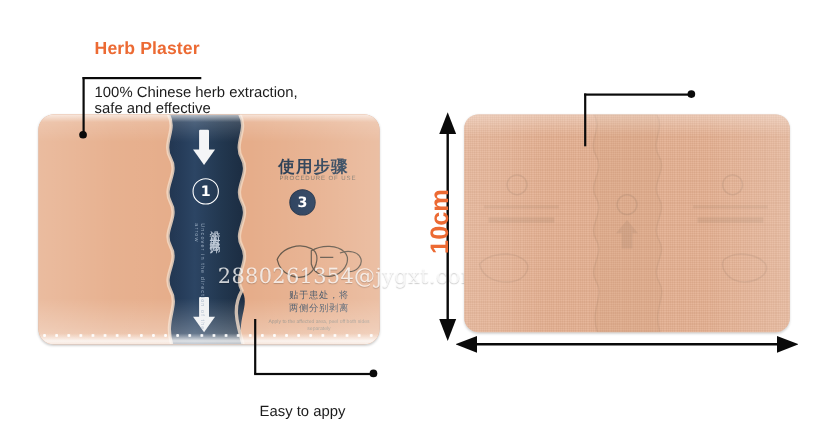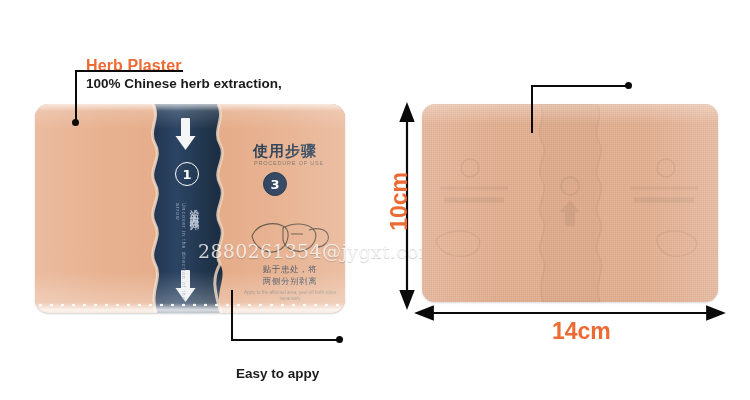--- a/index.html
+++ b/index.html
@@ -27,21 +27,21 @@
     color: #ec6a33;
     font-size: 16px;
     font-weight: bold;
     white-space: nowrap;
     letter-spacing: 0.1px;
   }
   .callout-sub {
     position: absolute;
     color: #1b1b1b;
     font-size: 13.5px;
-    font-weight: bold;
+    font-weight: normal;
     white-space: nowrap;
     line-height: 15px;
   }
   .dim-label {
     position: absolute;
     color: #ec6a33;
     font-weight: bold;
     white-space: nowrap;
   }
 
@@ -344,22 +344,23 @@
         <circle cx="244" cy="64" r="9" stroke-opacity="0.45"></circle>
         <path d="M208 84 L276 84" stroke-opacity="0.3" stroke-width="3"></path>
         <path d="M212 96 L272 96" stroke-opacity="0.35" stroke-width="5"></path>
         <path d="M236 132 C246 124, 266 126, 274 136 C278 146, 264 154, 250 152 C240 150, 232 140, 236 132 Z" stroke-opacity="0.4"></path>
       </g>
     </svg>
 
     <div class="fabric-sheen"></div>
   </div>
 
-  <div class="callout-title" style="left:86px; top:57px;text-align:center;">Herb Plaster</div>
+  <div class="callout-title" style="left:86px; top:36px;text-align:center;">Herb Plaster</div>
   <div class="callout-sub" style="left:86px; top:76px;">100%  Chinese herb extraction,</div>
+  <div class="callout-sub" style="left:86px; top:91px;">safe and effective</div>
   <div class="lead-h" style="left:75px; top:70px; width:108px;"></div>
   <div class="lead-v" style="left:75px; top:70px; height:52px;"></div>
   <div class="lead-dot" style="left:72px; top:119px;"></div>
 
   <div class="callout-sub" style="left:236px; top:366px;">Easy to appy</div>
   <div class="lead-v" style="left:231px; top:290px; height:50px;"></div>
   <div class="lead-h" style="left:231px; top:339px; width:108px;"></div>
   <div class="lead-dot" style="left:336px; top:336px;"></div>
 
   <div class="lead-h" style="left:531px; top:85px; width:98px;"></div>
@@ -375,15 +376,14 @@
         <polygon points="9,1 0,4.5 9,8" fill="#0a0a0a"></polygon>
       </marker>
     </defs>
 
     <line x1="407" y1="112" x2="407" y2="300" stroke="#0a0a0a" stroke-width="2.2" marker-start="url(#arrTail)" marker-end="url(#arrHead)"></line>
 
     <line x1="424" y1="313" x2="716" y2="313" stroke="#0a0a0a" stroke-width="2.2" marker-start="url(#arrTail)" marker-end="url(#arrHead)"></line>
   </svg>
 
   <div class="dim-label" id="label-10cm">10cm</div>
-  <div class="dim-label" id="label-14cm">14cm</div>
 
 </div>
 
 </body></html>

